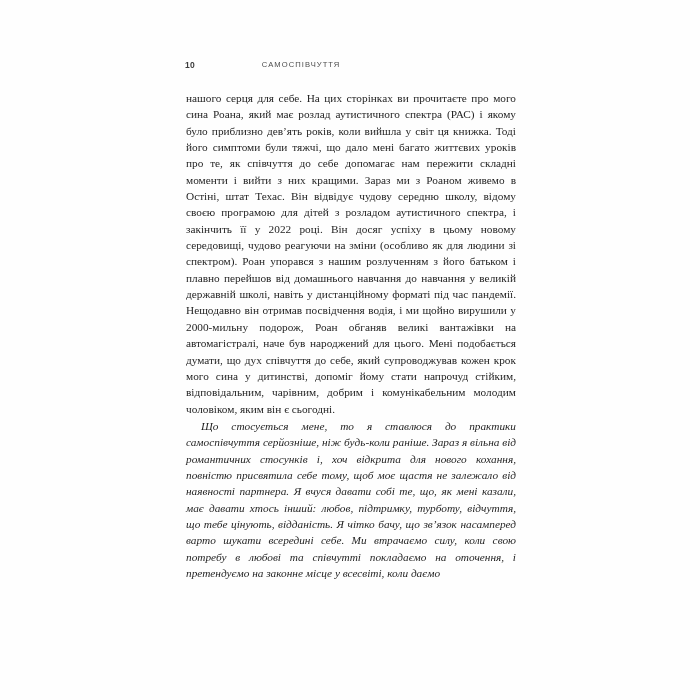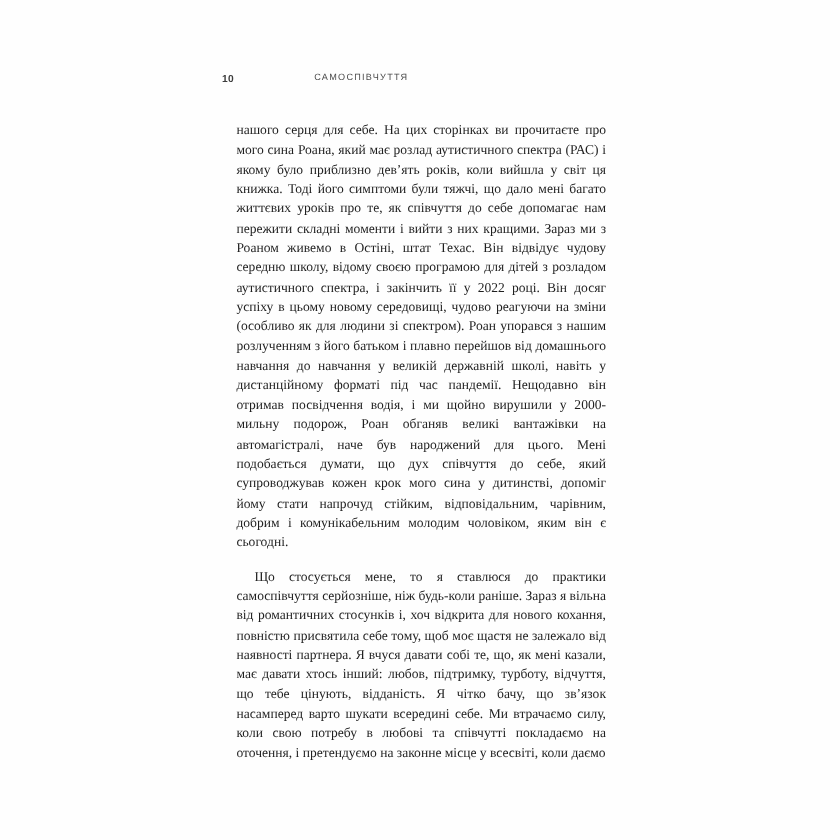--- a/index.html
+++ b/index.html
@@ -56,32 +56,33 @@
   
   #text-block {
     position: absolute;
     top: 89px;
     left: 185px;
     width: 332px;
     color: #1d1d1d;
   }
 
   .para {
-    margin: 12px;
+    margin: 1px;
     font-size: 11.3px;
     line-height: 16.35px;
     text-align: justify;
     text-justify: inter-word;
     hyphens: none;
     color: #1c1c1c;
     -webkit-font-smoothing: antialiased;
   }
 
   .para.indent {
     text-indent: 15px;
+    font-style: italic;
   }
 
   .para.noindent {
     text-indent: 0;
   }
 
   
   #text-block, #running-head {
     filter: contrast(0.97);
   }

